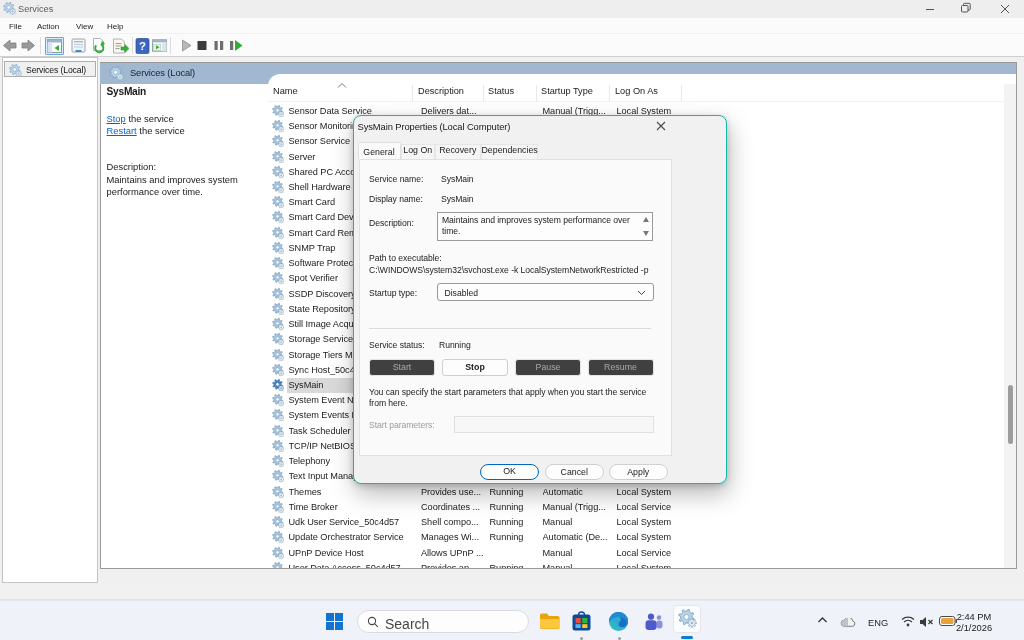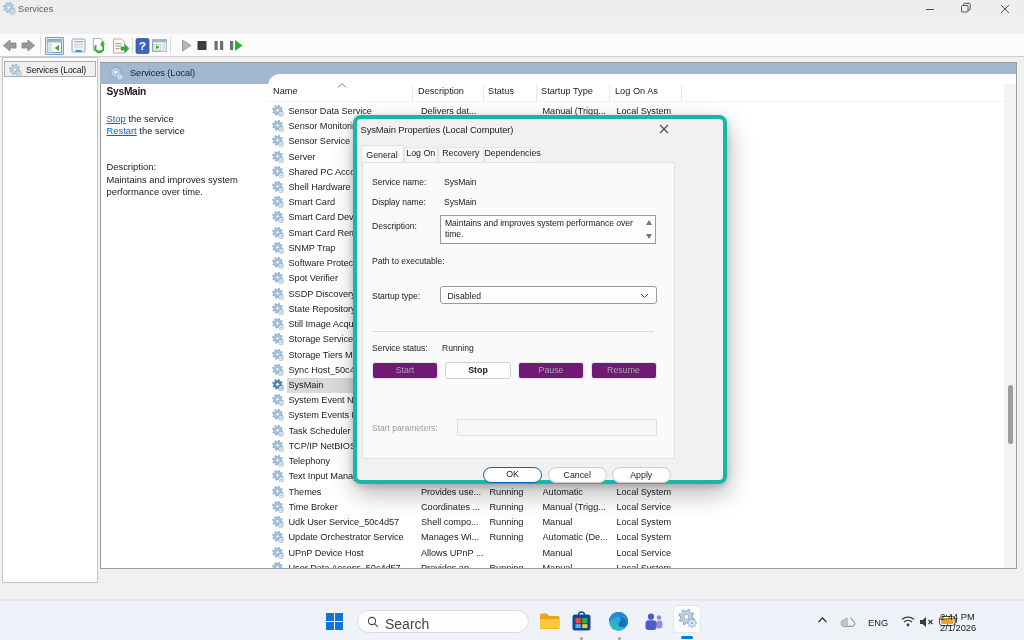--- a/index.html
+++ b/index.html
@@ -34,37 +34,37 @@
 .lrow.sel .gi{color:#3c78b4}
 .rowsel{position:absolute;left:19px;width:380px;height:15.2px;background:#d9d9d9}
 #vscroll{position:absolute;left:1004px;top:84px;width:12px;height:484px;background:#f3f3f3}
 #vthumb{position:absolute;left:3.5px;top:301px;width:5px;height:59px;background:#9c9c9c;border-radius:2.5px}
 
 #info .b{position:absolute;left:3.5px;top:1.5px;font-weight:bold;font-size:10.2px;letter-spacing:-0.25px}
 #info a{color:#0b61c4;text-decoration:underline}
 
 #btabs{position:absolute;left:0;top:568px;width:1024px;height:15px;background:#f0f0f0;font-size:8.8px;color:#111}
 
-#dlg{position:absolute;left:353px;top:115px;width:374px;height:369px;background:#f1f1f1;border:4px solid #14b8a6;border-radius:8px;box-shadow:2px 10px 24px rgba(0,0,0,0.28),0 2px 6px rgba(0,0,0,0.18);font-size:8.6px;color:#1b1b1b}
+#dlg{position:absolute;left:353px;top:115px;width:374px;height:369px;background:#f1f1f1;border:1px solid #14b8a6;border-radius:8px;box-shadow:2px 10px 24px rgba(0,0,0,0.28),0 2px 6px rgba(0,0,0,0.18);font-size:8.6px;color:#1b1b1b}
 #dlg .lab{position:absolute;letter-spacing:-0.05px}
 #dtitle{position:absolute;left:3.5px;top:5px;font-size:9.4px;letter-spacing:-0.1px;color:#1a1a1a}
 #dpage{position:absolute;left:4.5px;top:42.5px;width:313px;height:297.5px;background:#fafafa;border:1px solid #e1e1e1}
 .dtab{position:absolute;top:28px;height:14.5px;font-size:8.8px;color:#1b1b1b;text-align:center;background:#f5f5f5;border:1px solid #e6e6e6;border-bottom:none}
 .dtab.act{top:26px;height:17px;background:#fafafa;border:1px solid #e1e1e1;border-bottom:none;border-radius:2px 2px 0 0;z-index:3}
 .dtab span{display:block;margin-top:0}
 .dtab.act span{margin-top:3.5px}
 #dfoot .btn{position:absolute;top:347.5px;width:59.5px;height:16.5px;background:#fdfdfd;border:1px solid #d0d0d0;border-radius:8px;font-size:8.8px;text-align:center;line-height:14.5px;color:#1a1a1a}
 .sbtn{position:absolute;width:66px;height:17px;border-radius:3px;font-size:8.8px;text-align:center;line-height:15px}
 .sbtn.en{background:#fdfdfd;border:1px solid #cfcfcf;color:#1a1a1a;font-weight:bold}
-.sbtn.dis{background:#701a75;border:1px solid #e4e4e4;color:#a9a9a9}
+.sbtn.dis{background:#404040;border:1px solid #e4e4e4;color:#a9a9a9}
 
 #taskbar{position:absolute;left:0;top:600px;width:1024px;height:40px;background:#eff3f9;border-top:1px solid #e4e8ee}
 #search{position:absolute;left:357px;top:9px;width:172px;height:23px;background:#fdfdfd;border:1px solid #d8dade;border-radius:12px}
 #search span{position:absolute;left:27px;top:5px;font-size:14px;color:#454545}
-#clock{position:absolute;left:940px;top:11px;width:68px;text-align:left;font-size:9.3px;color:#1a1a1a;line-height:11px}
+#clock{position:absolute;left:940px;top:11px;width:68px;text-align:center;font-size:9.3px;color:#1a1a1a;line-height:11px}
 </style></head><body>
 <svg width="0" height="0" style="position:absolute">
     <defs>
 <symbol id="gear" viewBox="0 0 18 18">
  <path fill="#a6c6e0" stroke="#537ea6" stroke-width="0.6" d="M13.57 8.18 L15.26 9.01 L14.79 10.54 L12.92 10.27 L11.53 11.95 L12.14 13.73 L10.73 14.48 L9.60 12.97 L7.42 13.17 L6.59 14.86 L5.06 14.39 L5.33 12.52 L3.65 11.13 L1.87 11.74 L1.12 10.33 L2.63 9.20 L2.43 7.02 L0.74 6.19 L1.21 4.66 L3.08 4.93 L4.47 3.25 L3.86 1.47 L5.27 0.72 L6.40 2.23 L8.58 2.03 L9.41 0.34 L10.94 0.81 L10.67 2.68 L12.35 4.07 L14.13 3.46 L14.88 4.87 L13.37 6.00 Z"></path>
  <circle cx="8" cy="7.6" r="2.3" fill="#fdfdfd" stroke="#537ea6" stroke-width="0.5"></circle>
  <path fill="#e6edf3" stroke="#7e98ac" stroke-width="0.6" d="M16.34 12.58 L17.57 12.73 L17.57 13.67 L16.34 13.82 L15.86 14.98 L16.63 15.96 L15.96 16.63 L14.98 15.86 L13.82 16.34 L13.67 17.57 L12.73 17.57 L12.58 16.34 L11.42 15.86 L10.44 16.63 L9.77 15.96 L10.54 14.98 L10.06 13.82 L8.83 13.67 L8.83 12.73 L10.06 12.58 L10.54 11.42 L9.77 10.44 L10.44 9.77 L11.42 10.54 L12.58 10.06 L12.73 8.83 L13.67 8.83 L13.82 10.06 L14.98 10.54 L15.96 9.77 L16.63 10.44 L15.86 11.42 Z"></path>
  <circle cx="13.2" cy="13.2" r="0.9" fill="#7e98ac"></circle>
 </symbol>
 <symbol id="gearS" viewBox="0 0 18 18">
@@ -87,20 +87,27 @@
  <svg class="abs" style="left:2.5px;top:2px;width:13px;height:13px" viewBox="0 0 18 18">
         <use href="#biggear"></use>
       </svg>
  <span id="title">Services</span>
  <svg class="abs" style="left:919px;top:2px;width:90px;height:14px" viewBox="0 0 90 14">
   <line x1="7" y1="7.5" x2="15" y2="7.5" stroke="#545454" stroke-width="1"></line>
   <rect x="42.5" y="3.5" width="6.5" height="6.5" rx="1" fill="none" stroke="#545454" stroke-width="1"></rect>
   <path d="M44.5 3.5 v-1.2 a1 1 0 0 1 1-1 h4.7 a1 1 0 0 1 1 1 v4.7 a1 1 0 0 1 -1 1 h-1.2" fill="none" stroke="#545454" stroke-width="1"></path>
   <path d="M82 3 L90 11 M90 3 L82 11" stroke="#545454" stroke-width="1"></path>
  </svg>
+</div>
+<div id="menubar">
+ <span style="left:9px">File</span>
+      <span style="left:37px">Action</span>
+      <span style="left:76px">View</span>
+      <span style="left:107px">Help</span>
+ <div class="abs" style="left:0;top:14.5px;width:1024px;height:1px;background:#ececec"></div>
 </div>
 <div id="toolbar">
 
  <svg class="abs" style="left:2px;top:4px;width:34px;height:15px" viewBox="0 0 34 15">
   <path d="M8 2 L8 5 L14 5 L14 10 L8 10 L8 13 L1.5 7.5 Z" fill="#9a9a9a" stroke="#7e7e7e" stroke-width="0.8"></path>
   <path d="M26 2 L26 5 L20 5 L20 10 L26 10 L26 13 L32.5 7.5 Z" fill="#9a9a9a" stroke="#7e7e7e" stroke-width="0.8"></path>
  </svg>
  <div class="tsep" style="left:40px"></div>
 
  <div class="abs" style="left:45px;top:2.5px;width:19px;height:18px;background:#d8ecfb;border:1px solid #66a7d8;border-radius:1px"></div>
@@ -542,34 +549,36 @@
  <div class="lab" style="left:87px;top:58px">SysMain</div>
  <div class="lab" style="left:15px;top:77.5px">Display name:</div>
  <div class="lab" style="left:87px;top:77.5px">SysMain</div>
  <div class="lab" style="left:15px;top:101.5px">Description:</div>
  <div class="abs" style="left:83px;top:96px;width:215.5px;height:28.5px;background:#fdfdfd;border:1px solid #9a9a9a">
    <div style="position:absolute;left:4px;top:1.5px;width:196px;font-size:8.6px;line-height:11px;letter-spacing:-0.05px">Maintains and improves system performance over time.</div>
    <div style="position:absolute;right:2.5px;top:4px;width:0;height:0;border-left:3.5px solid transparent;border-right:3.5px solid transparent;border-bottom:5px solid #777"></div>
    <div style="position:absolute;right:2.5px;bottom:4px;width:0;height:0;border-left:3.5px solid transparent;border-right:3.5px solid transparent;border-top:5px solid #777"></div>
  </div>
  <div class="lab" style="left:15px;top:136.5px">Path to executable:</div>
+ <div class="lab" style="left:15px;top:148.5px">C:\WINDOWS\system32\svchost.exe -k LocalSystemNetworkRestricted -p</div>
  <div class="lab" style="left:15px;top:171.5px">Startup type:</div>
  <div class="abs" style="left:83px;top:167px;width:217px;height:18px;background:#fdfdfd;border:1px solid #9a9a9a;border-radius:3px">
    <div style="position:absolute;left:6.5px;top:4px;font-size:8.6px">Disabled</div>
    <svg style="position:absolute;right:7px;top:6px;width:9px;height:6px" viewBox="0 0 9 6">
           <path d="M1 1 L4.5 4.5 L8 1" fill="none" stroke="#444" stroke-width="1"></path>
         </svg>
  </div>
  <div class="abs" style="left:15px;top:212px;width:282px;height:1px;background:#dadada"></div>
  <div class="lab" style="left:15px;top:224px">Service status:</div>
  <div class="lab" style="left:85px;top:224px">Running</div>
  <div class="sbtn dis" style="left:15px;top:243px">Start</div>
  <div class="sbtn en" style="left:88px;top:243px">Stop</div>
  <div class="sbtn dis" style="left:161px;top:243px">Pause</div>
  <div class="sbtn dis" style="left:233.5px;top:243px">Resume</div>
+ <div class="lab" style="left:15px;top:271px;width:290px;line-height:10.5px">You can specify the start parameters that apply when you start the service from here.</div>
  <div class="lab" style="left:15px;top:304px;color:#9b9b9b">Start parameters:</div>
  <div class="abs" style="left:100px;top:300px;width:200px;height:17px;background:#f7f7f7;border:1px solid #e0e0e0"></div>
  <div id="dfoot">
   <div class="btn" style="left:126px;border:1.6px solid #0067c0;width:59px;line-height:13.5px">OK</div>
   <div class="btn" style="left:190.5px">Cancel</div>
   <div class="btn" style="left:254.5px">Apply</div>
  </div>
 </div>
 
 <div id="taskbar">

